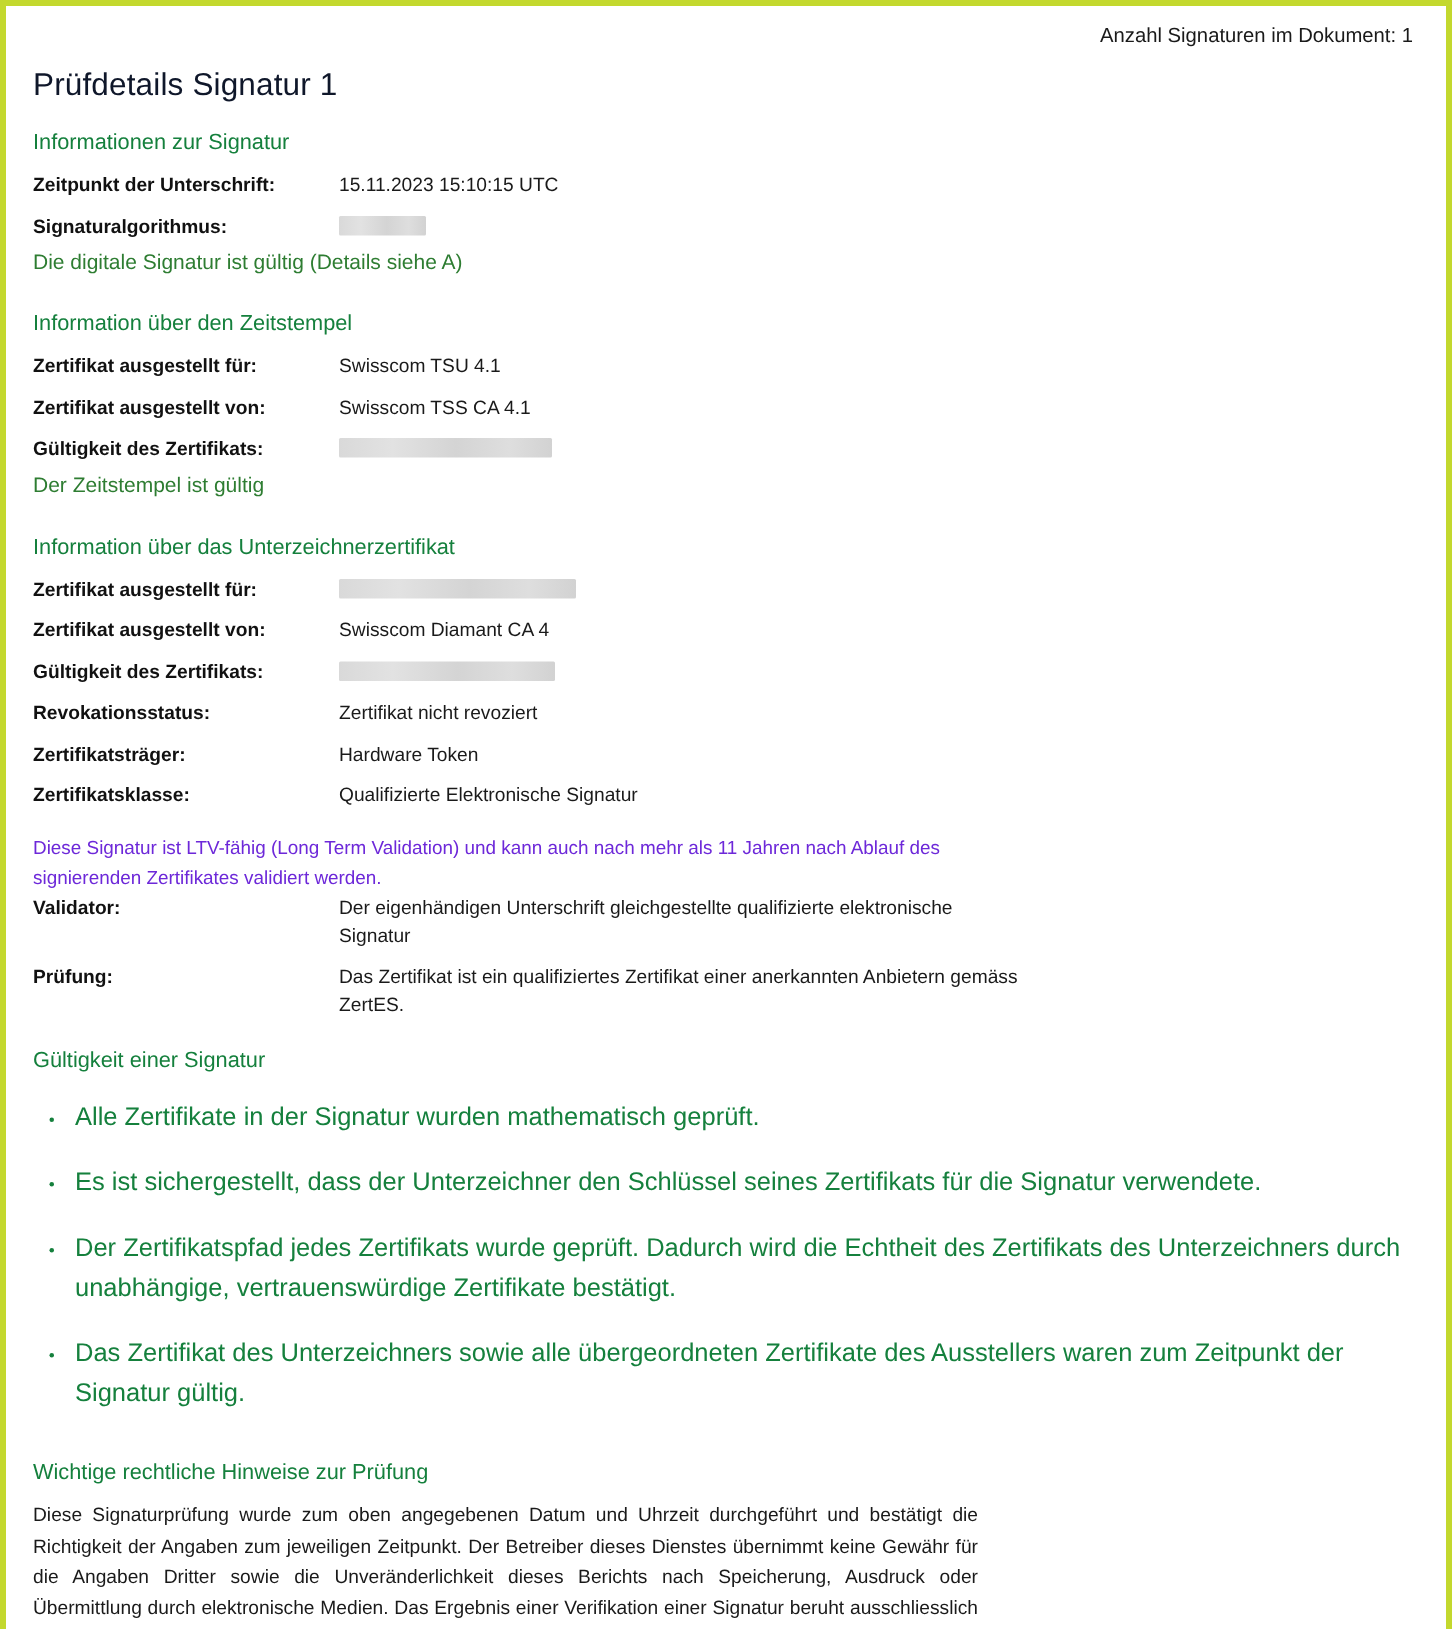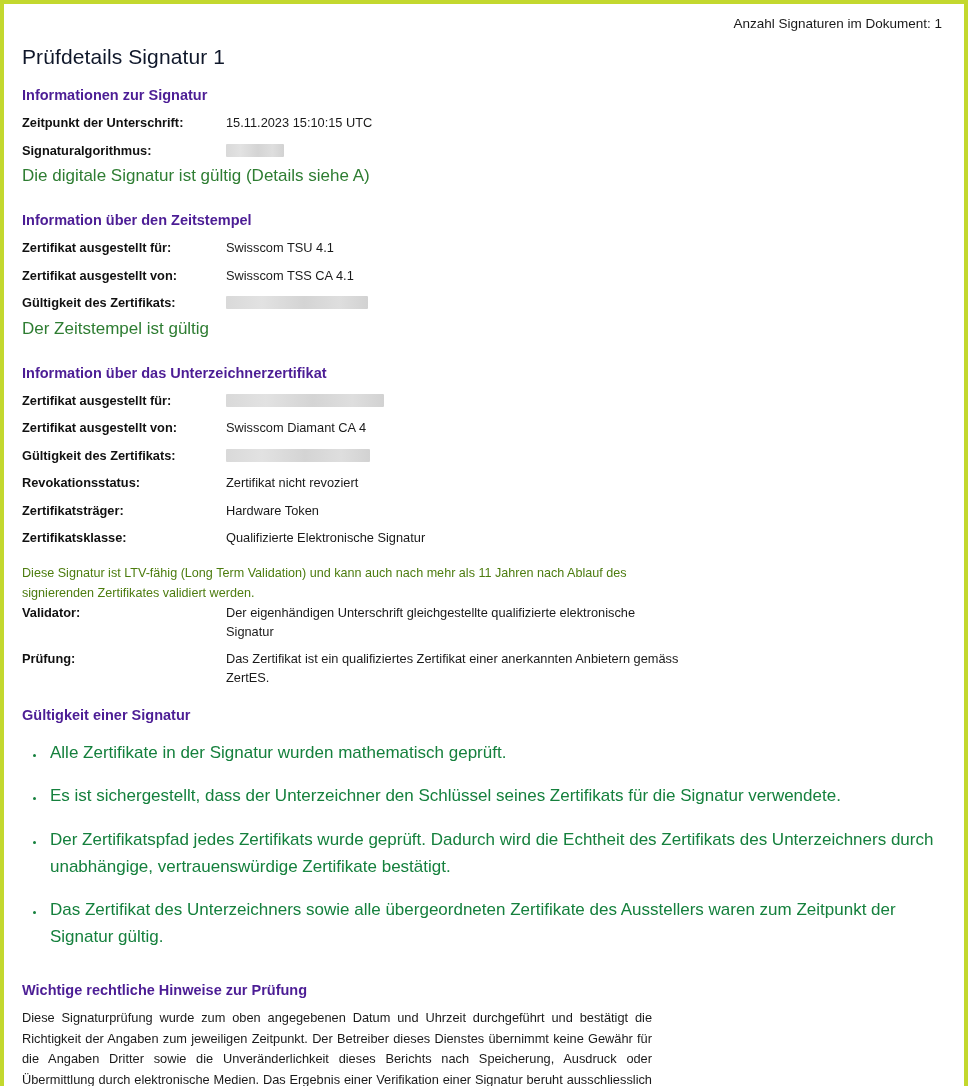--- a/index.html
+++ b/index.html
@@ -30,23 +30,23 @@
   }
   h1.title {
     font-size: 21px;
     font-weight: normal;
     margin: 0 0 18px 2px;
     color: #0f172a;
     letter-spacing: 0.1px;
   }
   h2.section {
     font-size: 14.5px;
-    font-weight: bold;
+    font-weight: normal;
     margin: 0 0 10px 2px;
-    color: #4c1d95;
+    color: #15803d;
   }
   h2.section.spaced {
     margin-top: 22px;
   }
   table.kv {
     border-collapse: collapse;
     margin: 0 0 0 2px;
     width: 660px;
     table-layout: fixed;
   }
@@ -73,28 +73,28 @@
     border-radius: 1px;
     background: linear-gradient(90deg,#d9d9d9 0%, #e2e2e2 25%, #d4d4d4 55%, #dedede 80%, #d2d2d2 100%);
     position: relative;
     top: -1px;
   }
   .redact.r1 { width: 58px; }
   .redact.r2 { width: 144px; }
   .redact.r3 { width: 142px; }
   .redact.r4 { width: 158px; }
   .valid-note {
-    font-size: 17px;
+    font-size: 14px;
     color: #2e7d32;
     margin: -2px 0 0 2px;
     padding-bottom: 4px;
   }
   .ltv-note {
     font-size: 12.6px;
-    color: #4d7c0f;
+    color: #6d28d9;
     line-height: 1.55;
     margin: 8px 0 0 2px;
     width: 628px;
   }
   .para {
     font-size: 12.8px;
     line-height: 1.55;
     margin: 0 0 10px 2px;
     color: #1a1a1a;
   }

